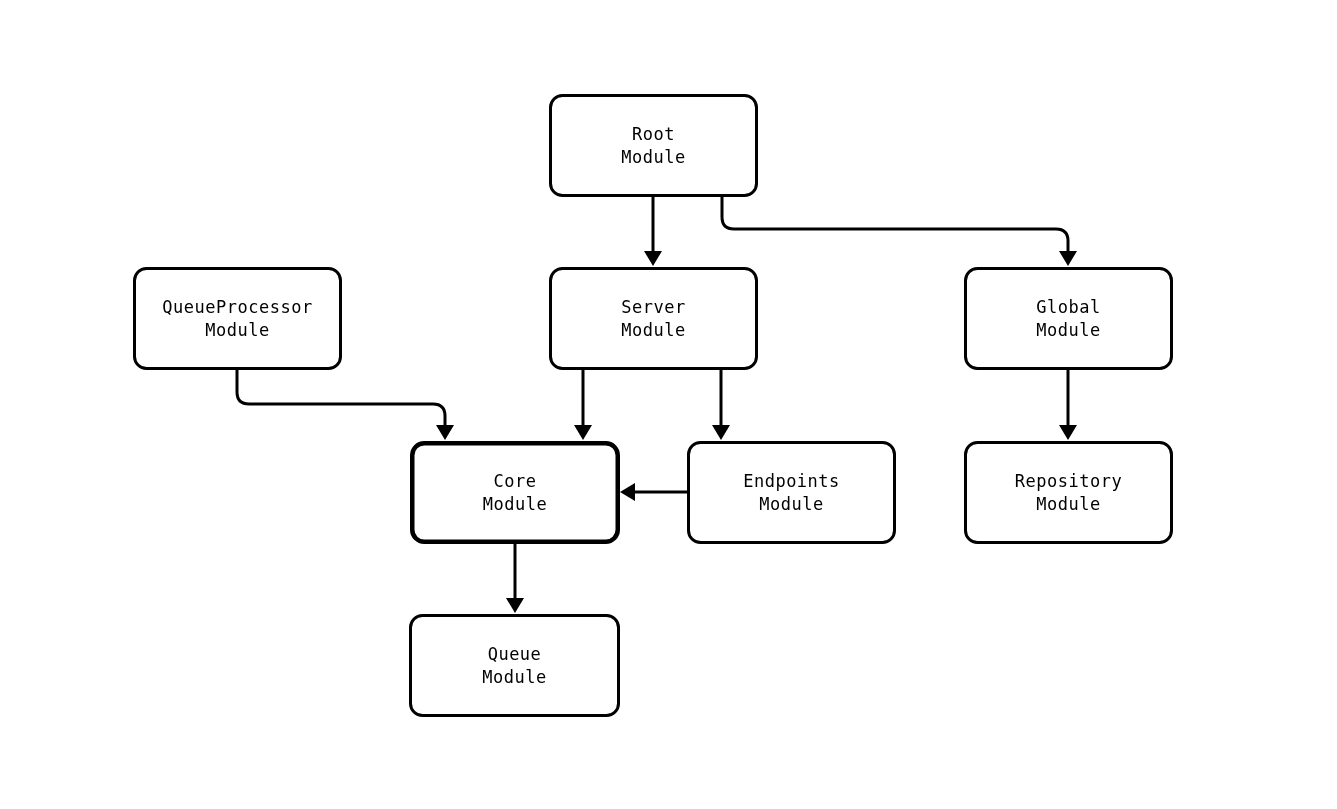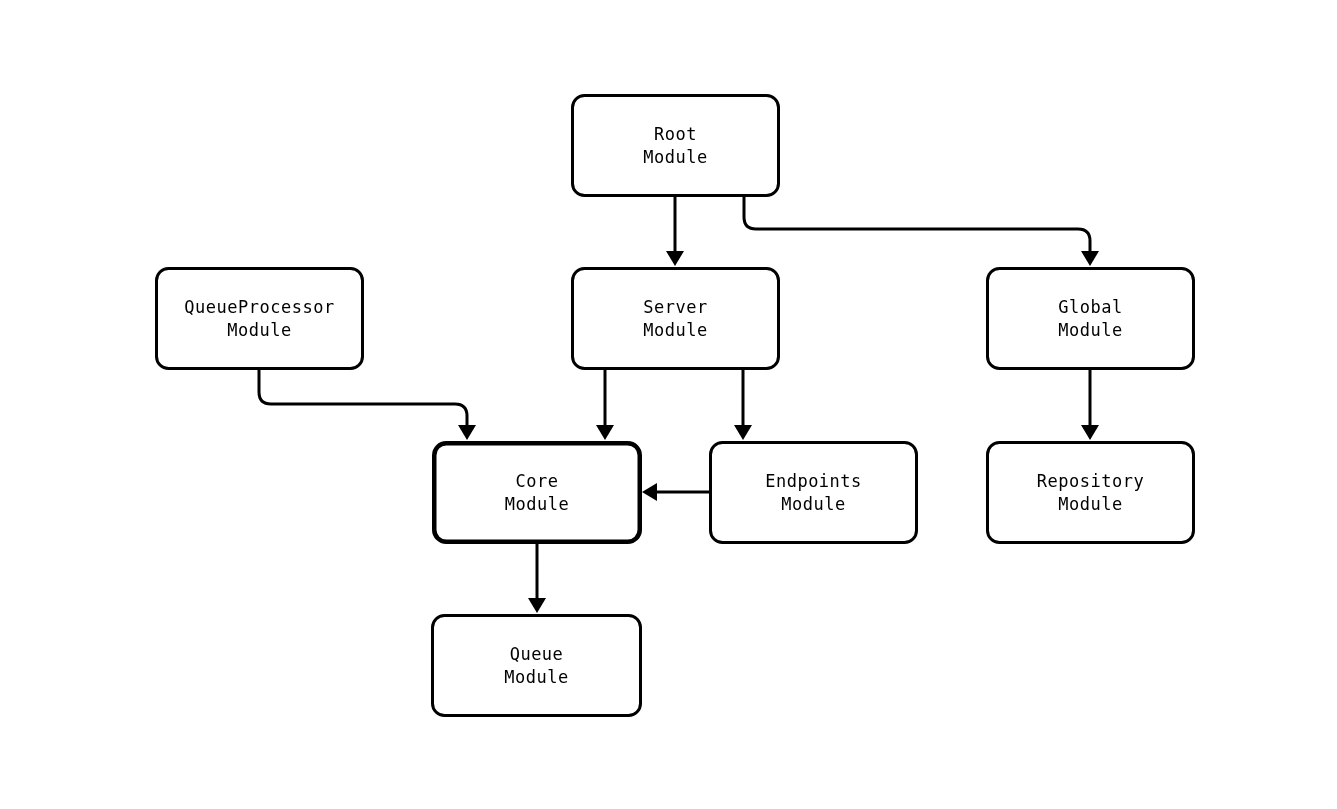--- a/index.html
+++ b/index.html
@@ -12,21 +12,20 @@
     width: 1337px;
     height: 809px;
     overflow: hidden;
     font-family: "DejaVu Sans Mono", "Liberation Mono", monospace;
   }
   #diagram-root {
     position: relative;
     width: 1201px;
     height: 809px;
     background: #ffffff;
-    margin-left: 22px;
   }
   svg#diagram-canvas {
     display: block;
     width: 1337px;
     height: 809px;
   }
   .node-box {
     fill: #ffffff;
   }
   .node-label {

